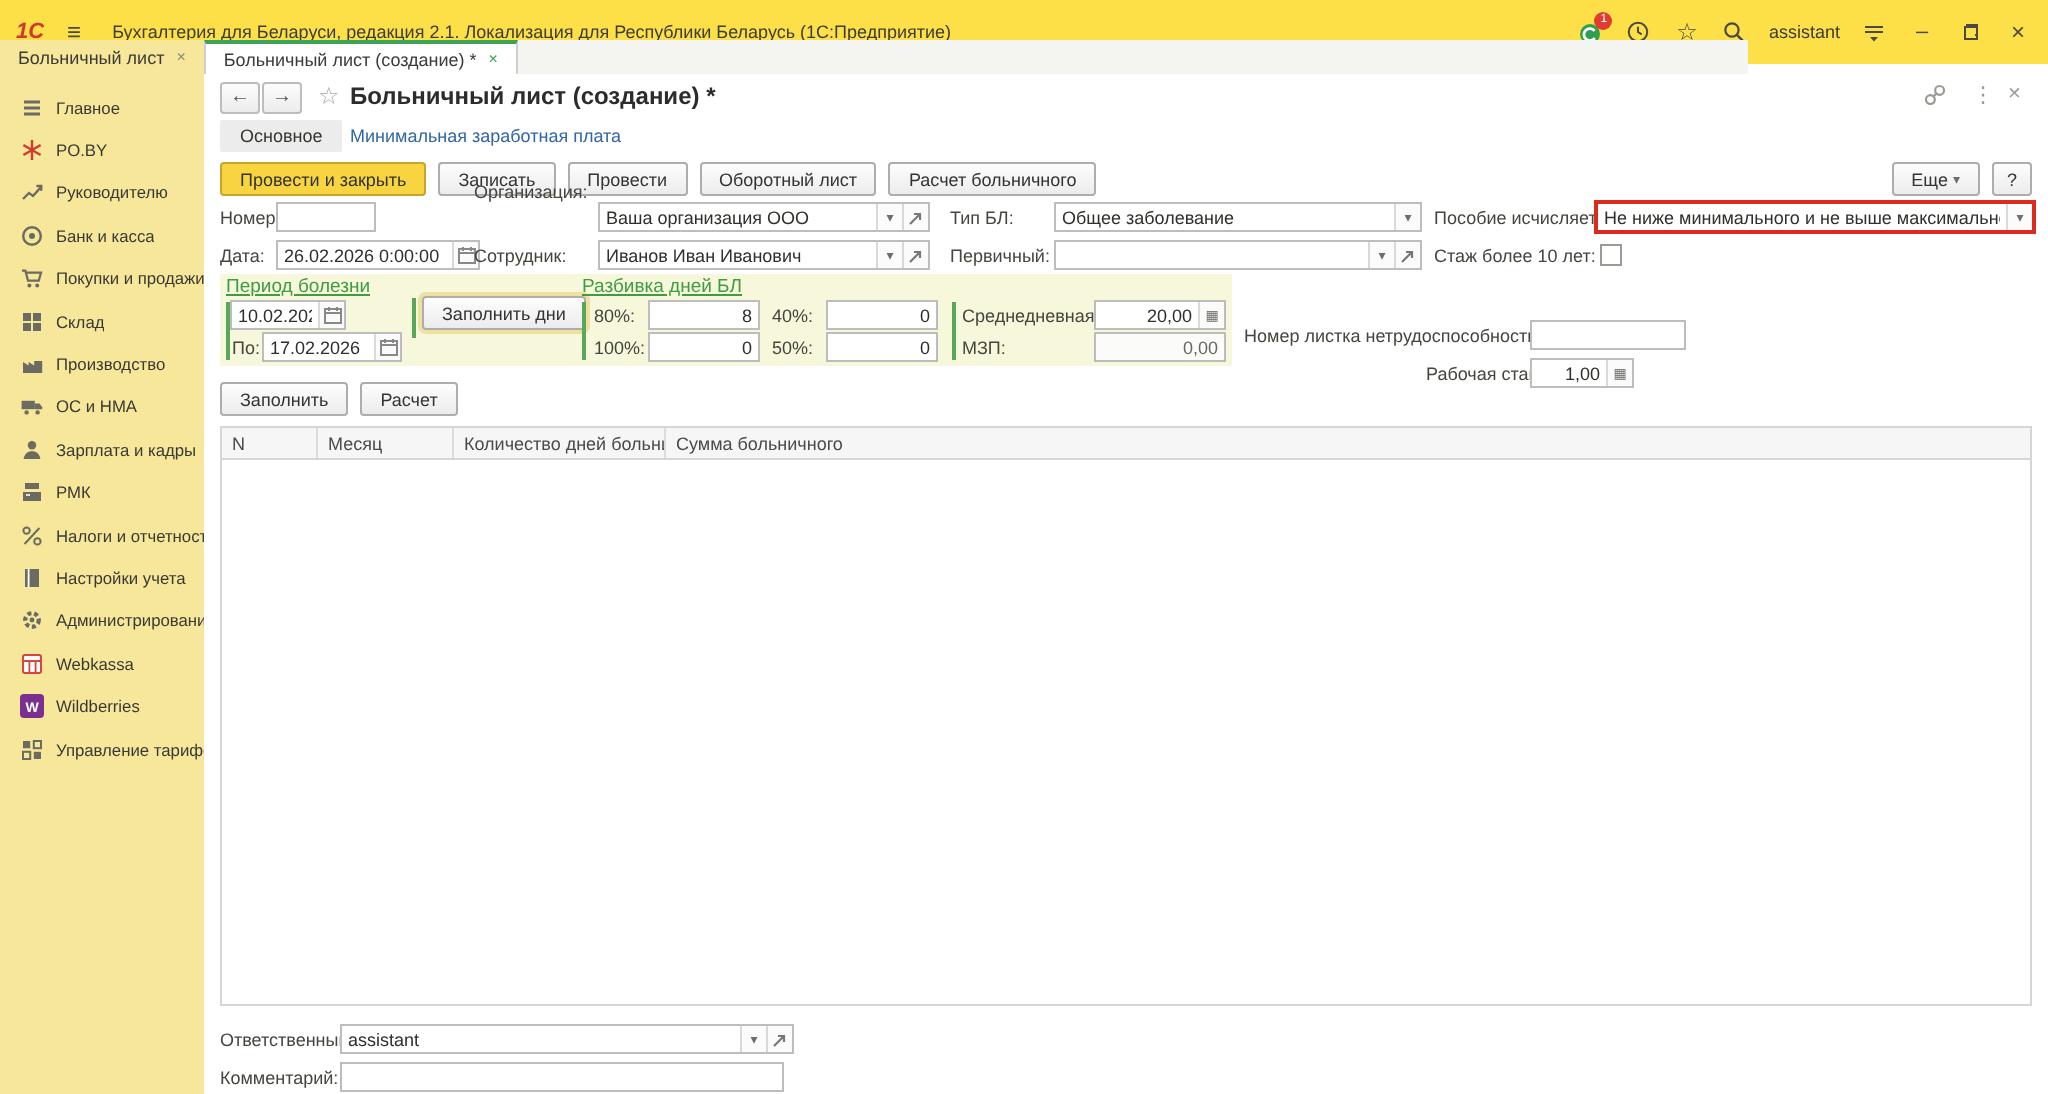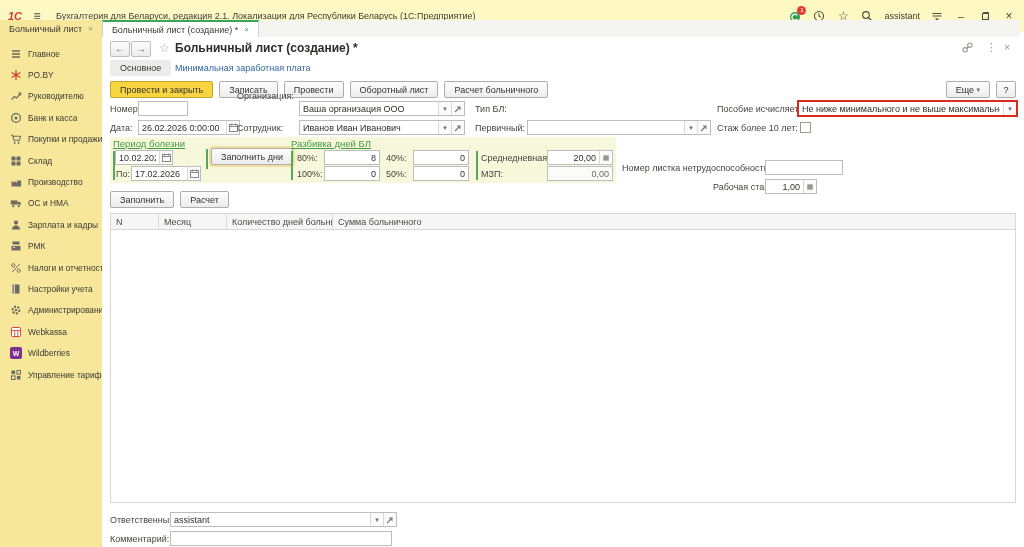--- a/index.html
+++ b/index.html
@@ -5,32 +5,32 @@
   * { box-sizing: border-box; margin: 0; padding: 0; }
   html,body { width:1024px; height:547px; }
   body {
     position: relative; overflow: hidden; background:#fff;
     font-family:"Liberation Sans","DejaVu Sans",sans-serif; font-size:9px; color:#42423e;
   }
   .abs { position:absolute; }
 
   
   .titlebar { position:absolute; left:0; top:0; width:1024px; height:20px;
-    background:#fef9c3; display:flex; align-items:center; padding:16px 8px; gap:8px; }
+    background:#fde047; display:flex; align-items:center; padding:16px 8px; gap:8px; }
   .logo1c { color:#d6372c; font-weight:bold; font-size:11px; font-style:italic; }
   .tb-title { font-size:9px; color:#3c3c38; margin-left:4px; white-space:nowrap; }
   .tb-right { margin-left:auto; display:flex; align-items:center; gap:10px; }
   .tb-ic { width:14px; height:14px; display:flex; align-items:center; justify-content:center;
     color:#4a4a45; font-size:11px; position:relative; cursor:default; }
   .badge { position:absolute; top:-3px; right:-4px; background:#e03c31; color:#fff;
     font-size:6px; line-height:8px; width:9px; height:9px; border-radius:50%; text-align:center; }
   .username { font-size:9px; color:#3c3c38; }
 
   
-  .tabstrip { position:absolute; left:0; top:20px; width:1020px; height:17px; display:flex; }
+  .tabstrip { position:absolute; left:0; top:20px; width:874px; height:17px; display:flex; }
   .tab { display:flex; align-items:center; gap:6px; padding:0 9px; font-size:9px; color:#3a3a36; white-space:nowrap; }
   .tab-inactive { background:#f7e79a; }
   .tab-active { background:#fff; border-top:2px solid #3aa556; border-left:1px solid #cfcfcf; border-right:1px solid #cfcfcf; }
   .tab-x { color:#8a8a80; font-size:8px; }
   .tab-active .tab-x { color:#3aa556; }
   .strip-fill { flex:1; background:#f4f4f1; }
 
   
   .sidebar { position:absolute; left:0; top:37px; width:102px; height:510px; background:#f7e79a; padding-top:6px; }
   .sbitem { display:flex; align-items:center; gap:6px; height:21.4px; padding-left:10px; cursor:default; }
@@ -333,20 +333,24 @@
     <input class="fld" value="Ваша организация ООО" style="">
     <span class="seg">▾</span>
     <span class="seg">
         <svg width="8" height="8" viewBox="0 0 8 8">
           <path d="M1 7L6 2M3 2h3v3" fill="none" stroke="#777" stroke-width="1.1"></path>
         </svg>
       </span>
   </div>
 
   <span class="flabel abs" style="left:373px;top:67px;">Тип БЛ:</span>
+  <div class="igroup abs" style="left:425px;top:64px;width:184px;">
+    <input class="fld" value="Общее заболевание" style="">
+    <span class="seg">▾</span>
+  </div>
 
   <span class="flabel abs" style="left:615px;top:67px;">Пособие исчисляется:</span>
   <div class="igroup red-frame abs" style="left:695px;top:63px;width:221px;">
     <input class="fld" value="Не ниже минимального и не выше максимального" style="">
     <span class="seg">▾</span>
   </div>
 
   <span class="flabel abs" style="left:8px;top:86px;">Дата:</span>
   <div class="igroup abs" style="left:36px;top:83px;width:102px;">
     <input class="fld" value="26.02.2026 0:00:00" style="">

